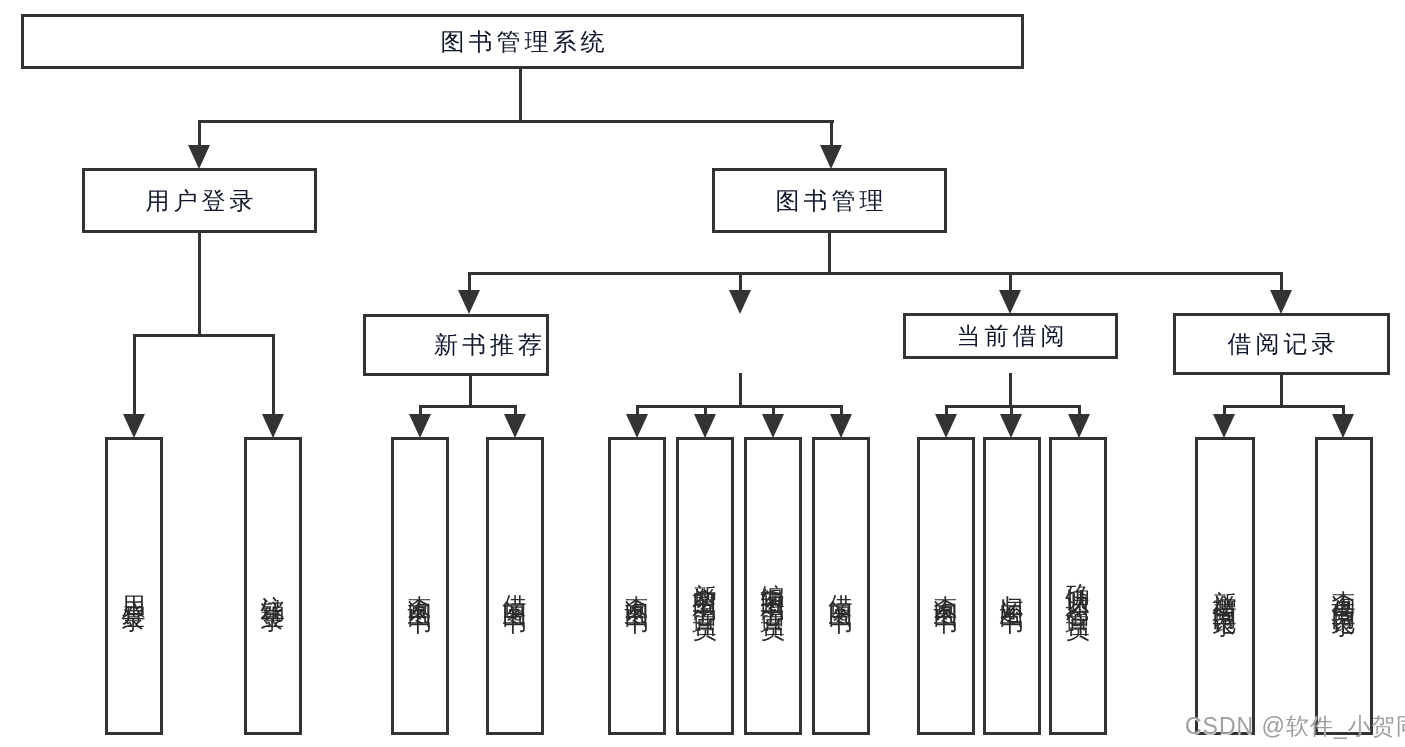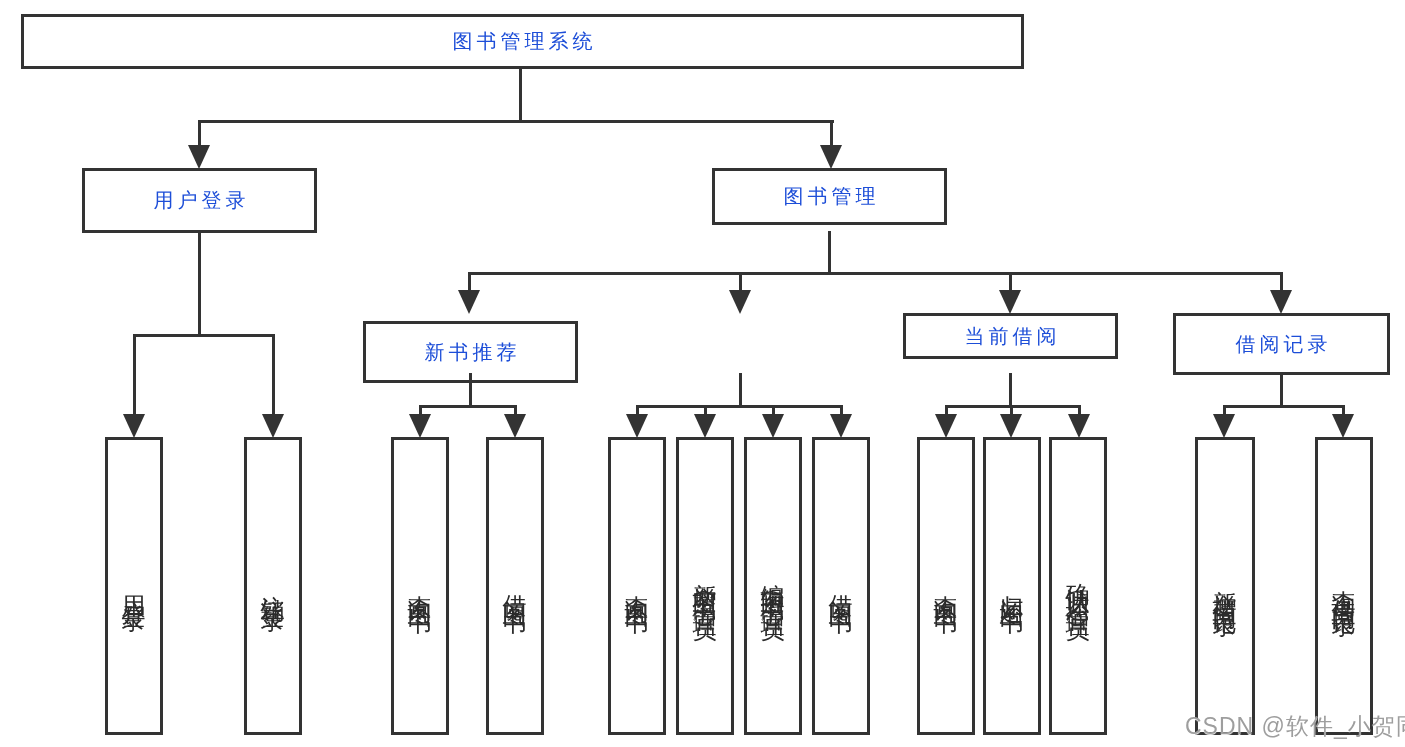--- a/index.html
+++ b/index.html
@@ -15,25 +15,25 @@
     position: absolute;
     box-sizing: border-box;
     border: 3px solid #333333;
     background: #ffffff;
     display: flex;
     align-items: center;
     justify-content: center;
     color: #2b2b2b;
   }
   .hlabel {
-    font-size: 20px;
+    font-size: 24px;
     letter-spacing: 4px;
     text-indent: 4px;
     white-space: nowrap;
-    color: #1d4ed8;
+    color: #0f172a;
   }
   .vlabel {
     writing-mode: vertical-rl;
     font-size: 24px;
     line-height: 1.05;
     letter-spacing: 5px;
     color: #2b2b2b;
     white-space: nowrap;
   }
   .line {
@@ -66,25 +66,25 @@
 <div id="diagram">
 
   <div class="box" style="left:21px; top:14px; width:1003px; height:55px;">
     <span class="hlabel">图书管理系统</span>
   </div>
 
   <div class="box" style="left:82px; top:168px; width:235px; height:65px;">
     <span class="hlabel">用户登录</span>
   </div>
 
-  <div class="box" style="left:712px; top:168px; width:235px; height:57px;">
+  <div class="box" style="left:712px; top:168px; width:235px; height:65px;">
     <span class="hlabel">图书管理</span>
   </div>
 
-  <div class="box" style="left:363px; top:321px; width:215px; height:62px;">
+  <div class="box" style="left:363px; top:314px; width:186px; height:62px;justify-content:flex-end;">
     <span class="hlabel">新书推荐</span>
   </div>
 
 
   <div class="box" style="left:903px; top:313px; width:215px; height:46px;">
     <span class="hlabel">当前借阅</span>
   </div>
 
   <div class="box" style="left:1173px; top:313px; width:217px; height:62px;">
     <span class="hlabel">借阅记录</span>

